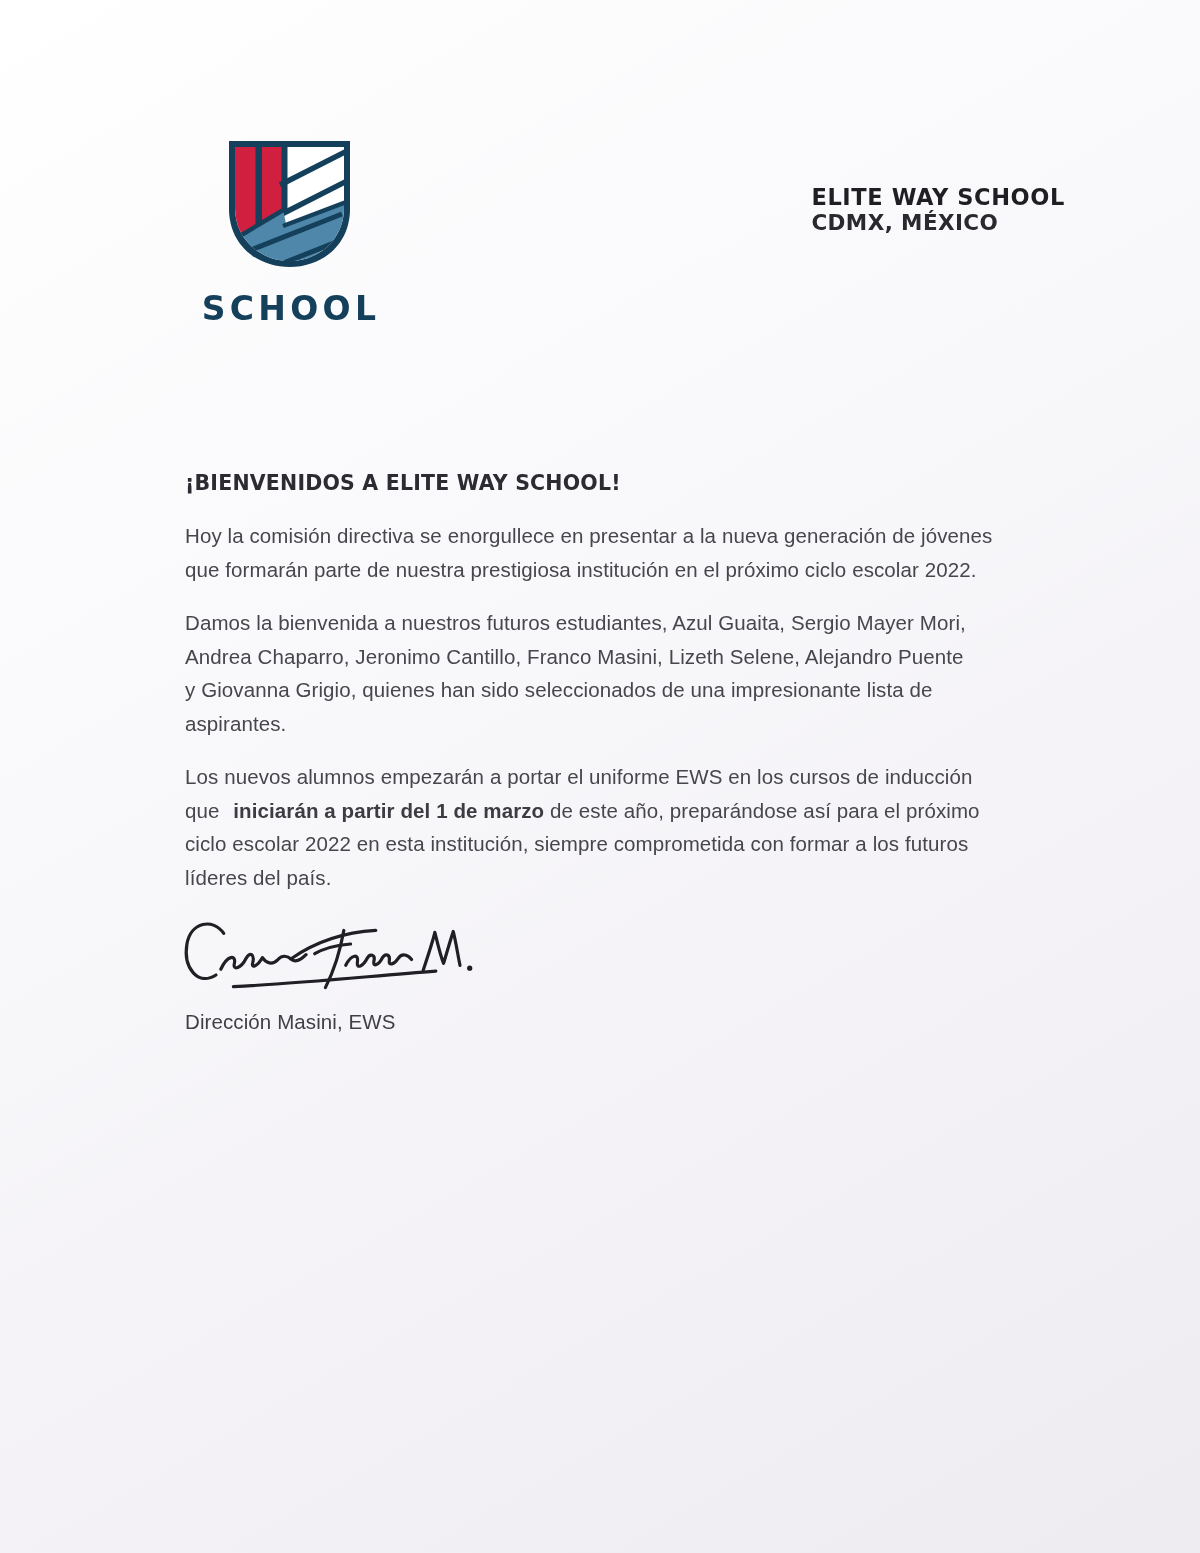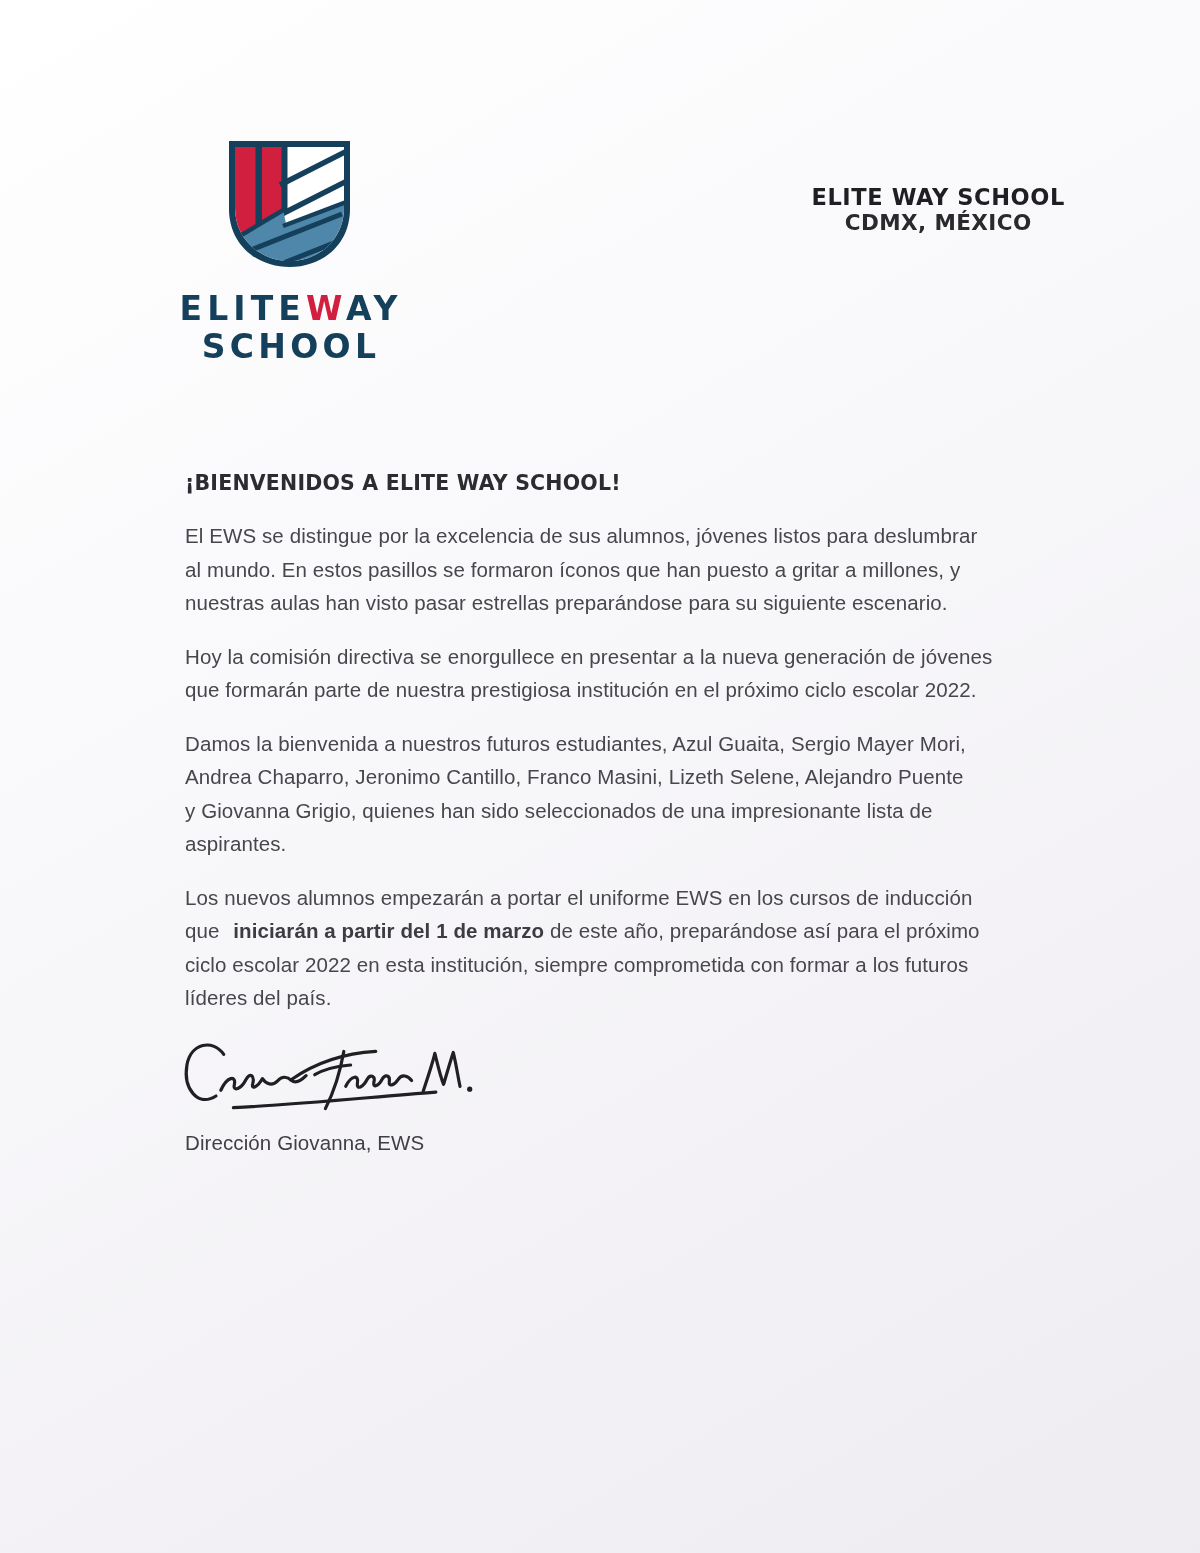--- a/index.html
+++ b/index.html
@@ -50,21 +50,21 @@
     margin-top: 3px;
     margin-left: 4px;
     white-space: nowrap;
   }
 
   
   .corner-header {
     position: absolute;
     right: 135px;
     top: 184px;
-    text-align: center;
+    text-align: left;
   }
   .corner-org {
     font-family: "DejaVu Sans", sans-serif;
     font-weight: 700;
     font-size: 22.5px;
     letter-spacing: 0.6px;
     color: #1e1e23;
     white-space: nowrap;
   }
   .corner-loc {
@@ -150,35 +150,31 @@
         <line x1="54" y1="77" x2="123" y2="42" stroke="#15405b" stroke-width="5.5"></line>
 
         <polygon points="9,100 57,71 60,86 121,63.5 124,66 124,123 9,123" fill="#4e87aa"></polygon>
         <line x1="7" y1="102" x2="59" y2="71" stroke="#15405b" stroke-width="4.5"></line>
         <line x1="57" y1="88" x2="124" y2="62.5" stroke="#15405b" stroke-width="4.5"></line>
 
         <line x1="2" y1="121" x2="116" y2="76" stroke="#15405b" stroke-width="5"></line>
         <line x1="30" y1="136" x2="128" y2="97" stroke="#15405b" stroke-width="5"></line>
       </g>
     </svg>
-    <div class="wordmark-line1"><span>ELITE</span><span class="accent">W</span><span>AY</span></div>
     <div class="wordmark-line2">SCHOOL</div>
   </div>
 
   <div class="corner-header">
     <div class="corner-org">ELITE WAY SCHOOL</div>
     <div class="corner-loc">CDMX, MÉXICO</div>
   </div>
 
   <div class="letter">
     <div class="letter-heading">¡BIENVENIDOS A ELITE WAY SCHOOL!</div>
 
-    <p>El EWS se distingue por la excelencia de sus alumnos, jóvenes listos para deslumbrar
-al mundo. En estos pasillos se formaron íconos que han puesto a gritar a millones, y
-nuestras aulas han visto pasar estrellas preparándose para su siguiente escenario.</p>
     <p>Hoy la comisión directiva se enorgullece en presentar a la nueva generación de jóvenes
 que formarán parte de nuestra prestigiosa institución en el próximo ciclo escolar 2022.</p>
     <p>Damos la bienvenida a nuestros futuros estudiantes, Azul Guaita, Sergio Mayer Mori,
 Andrea Chaparro, Jeronimo Cantillo, Franco Masini, Lizeth Selene, Alejandro Puente
 y Giovanna Grigio, quienes han sido seleccionados de una impresionante lista de
 aspirantes.</p>
     <p><span>Los nuevos alumnos empezarán a portar el uniforme EWS en los cursos de inducción
 que </span><b>iniciarán a partir del 1 de marzo</b><span> de este año, preparándose así para el próximo
 ciclo escolar 2022 en esta institución, siempre comprometida con formar a los futuros
 líderes del país.</span></p>
@@ -200,16 +196,16 @@
 
         <path d="M173,53 C179,41 187,41 185,50 C184,57 191,54 195,46 C198,40 204,42 202,49 C201,55 207,53 211,45 C214,40 219,42 218,48 C217,54 223,52 227,46 C231,40 237,42 241,47"></path>
 
         <path d="M253,58 C259,40 263,28 265,19 C268,31 271,44 274,51 C277,41 281,27 284,18 C287,30 289,44 291,53"></path>
 
         <path d="M57,75 C120,72 200,64 266,59"></path>
       </g>
       <circle cx="301" cy="56" r="2.7" fill="#1f1f24"></circle>
     </svg>
 
-    <div class="signature-title">Dirección Giovanna, EWS</div>
+    <div class="signature-title">Dirección Masini, EWS</div>
   </div>
 
 </div>
 
 </body></html>

